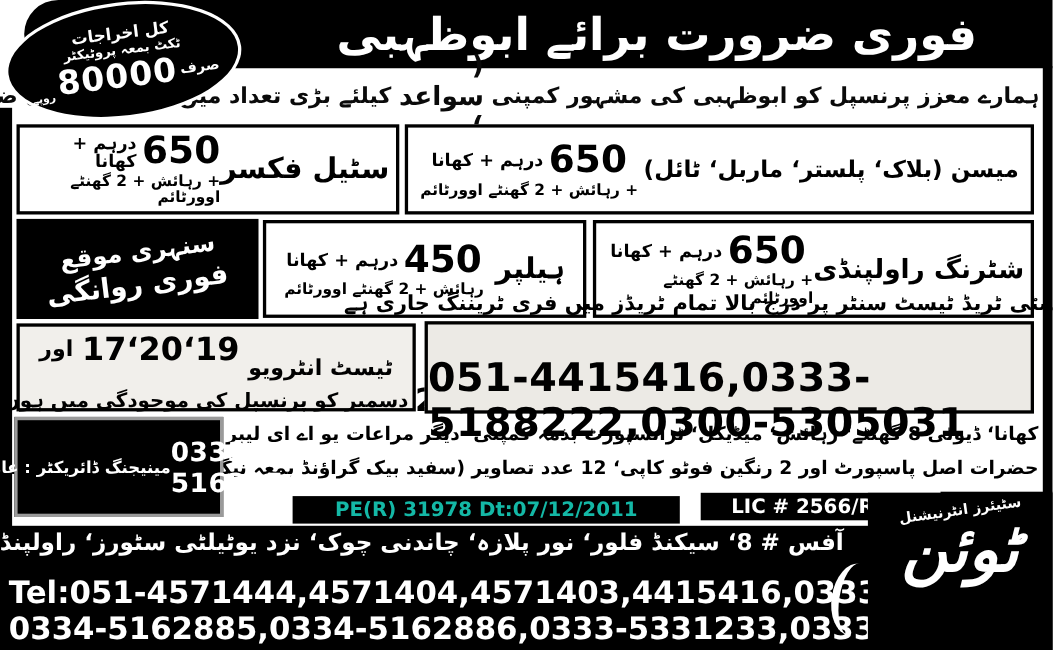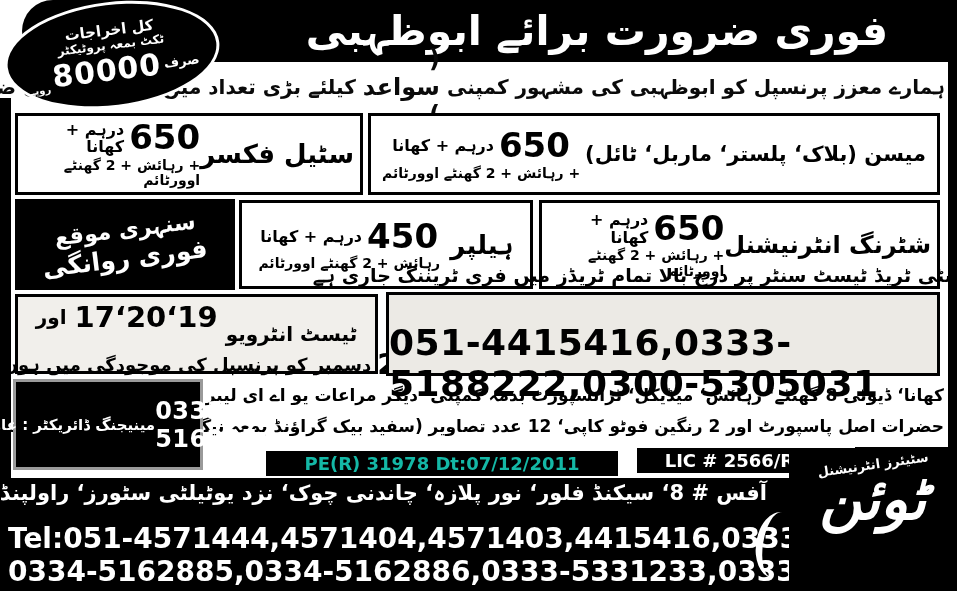--- a/index.html
+++ b/index.html
@@ -170,21 +170,21 @@
     <div class="wage">
       <div class="wage-l1">
         <span class="wage-num" dir="ltr">450</span>
         <span class="wage-unit">درہم + کھانا</span>
       </div>
       <div class="wage-l2">رہائش + 2 گھنٹے اوورٹائم</div>
     </div>
   </div>
 
   <div class="job-box jb-shutter" dir="rtl">
-    <div class="job-title">شٹرنگ انٹرنیشنل</div>
+    <div class="job-title">شٹرنگ راولپنڈی</div>
     <div class="wage">
       <div class="wage-l1">
         <span class="wage-num" dir="ltr">650</span>
         <span class="wage-unit">درہم + کھانا</span>
       </div>
       <div class="wage-l2">+ رہائش + 2 گھنٹے اوورٹائم</div>
     </div>
   </div>
 
   <div class="interview">

